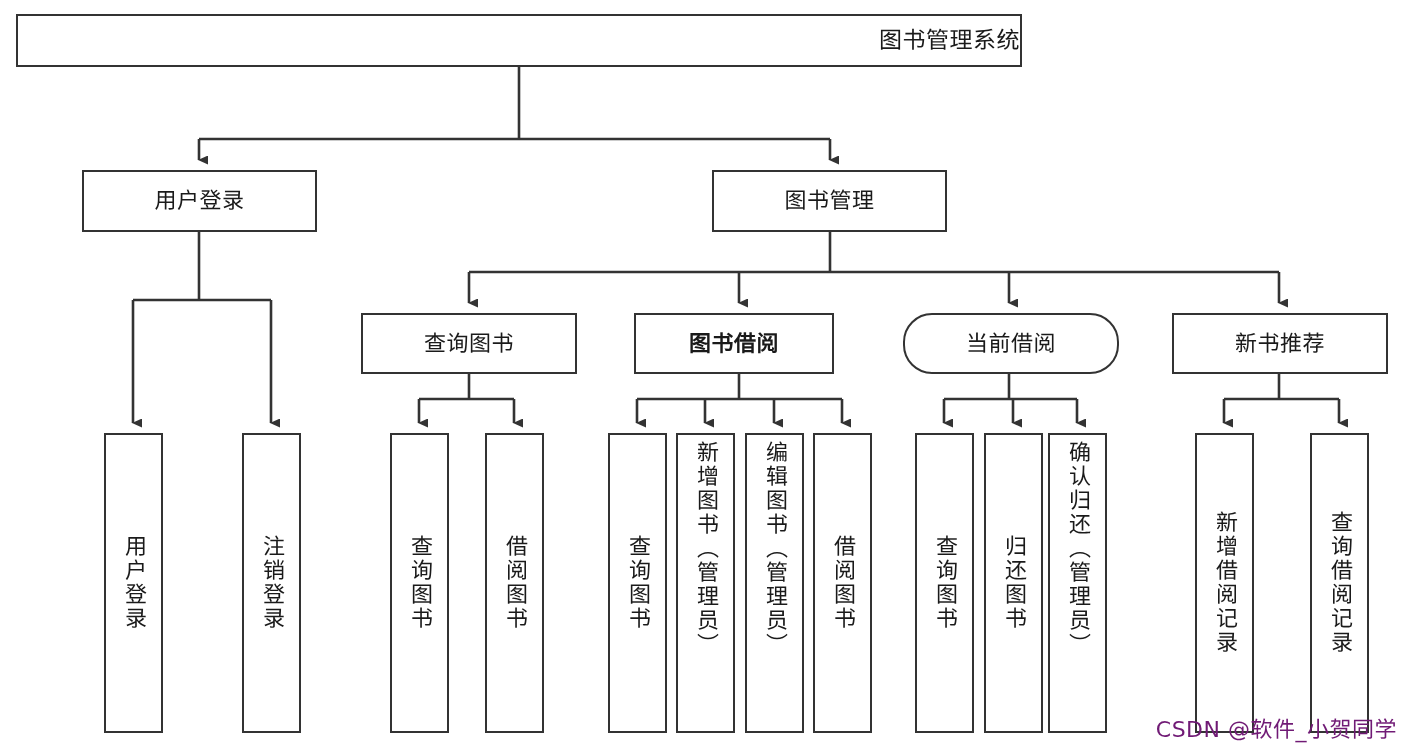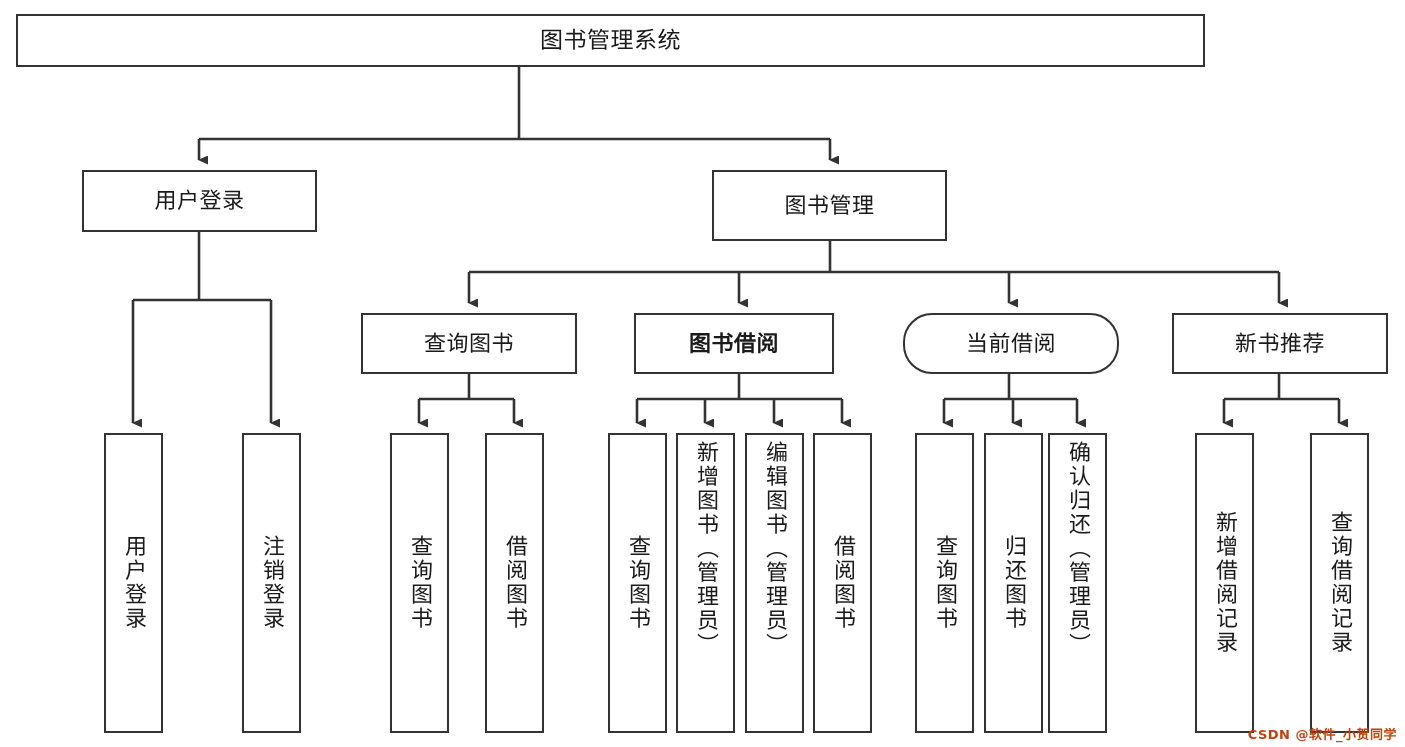--- a/index.html
+++ b/index.html
@@ -64,26 +64,25 @@
     max-height: 100%;
   }
   .node.leaf.centered {
     align-items: center;
     padding-top: 0;
   }
   #watermark {
     position: absolute;
     right: 8px;
     bottom: 4px;
-    font-size: 13px;
-    color: #c2410c;
+    font-size: 22px;
+    color: #701a75;
     z-index: 5;
     white-space: nowrap;
     letter-spacing: 0.5px;
-    font-weight: bold;
   }
 </style>
 </head>
 <body>
 
 <div id="diagram-root">
 
   <svg id="edge-layer" viewBox="0 0 1405 747" width="1405" height="747" xmlns="http://www.w3.org/2000/svg">
     <defs>
       <marker id="arrowhead" markerWidth="9" markerHeight="10" refX="4.5" refY="9" orient="auto" markerUnits="userSpaceOnUse">
@@ -127,28 +126,28 @@
       <path d="M1013,399 L1013,423" marker-end="url(#arrowhead)"></path>
       <path d="M1077,399 L1077,423" marker-end="url(#arrowhead)"></path>
 
       <path d="M1279,374 L1279,399"></path>
       <path d="M1224,399 L1339,399"></path>
       <path d="M1224,399 L1224,423" marker-end="url(#arrowhead)"></path>
       <path d="M1339,399 L1339,423" marker-end="url(#arrowhead)"></path>
     </g>
   </svg>
 
-  <div class="node root" style="left:16px; top:14px; width:1189px; height:53px;">
+  <div class="node root" style="left:16px; top:14px; width:1006px; height:53px;justify-content:flex-end;">
     <span class="node-label">图书管理系统</span>
   </div>
 
   <div class="node level1" style="left:82px; top:170px; width:235px; height:62px;">
     <span class="node-label">用户登录</span>
   </div>
-  <div class="node level1" style="left:712px; top:170px; width:235px; height:71px;">
+  <div class="node level1" style="left:712px; top:170px; width:235px; height:62px;">
     <span class="node-label">图书管理</span>
   </div>
 
   <div class="node level2" style="left:361px; top:313px; width:216px; height:61px;">
     <span class="node-label">查询图书</span>
   </div>
   <div class="node level2" style="left:634px; top:313px; width:200px; height:61px;font-weight:bold;">
     <span class="node-label">图书借阅</span>
   </div>
   <div class="node level2" style="left:903px; top:313px; width:216px; height:61px;border-radius:29px;">

